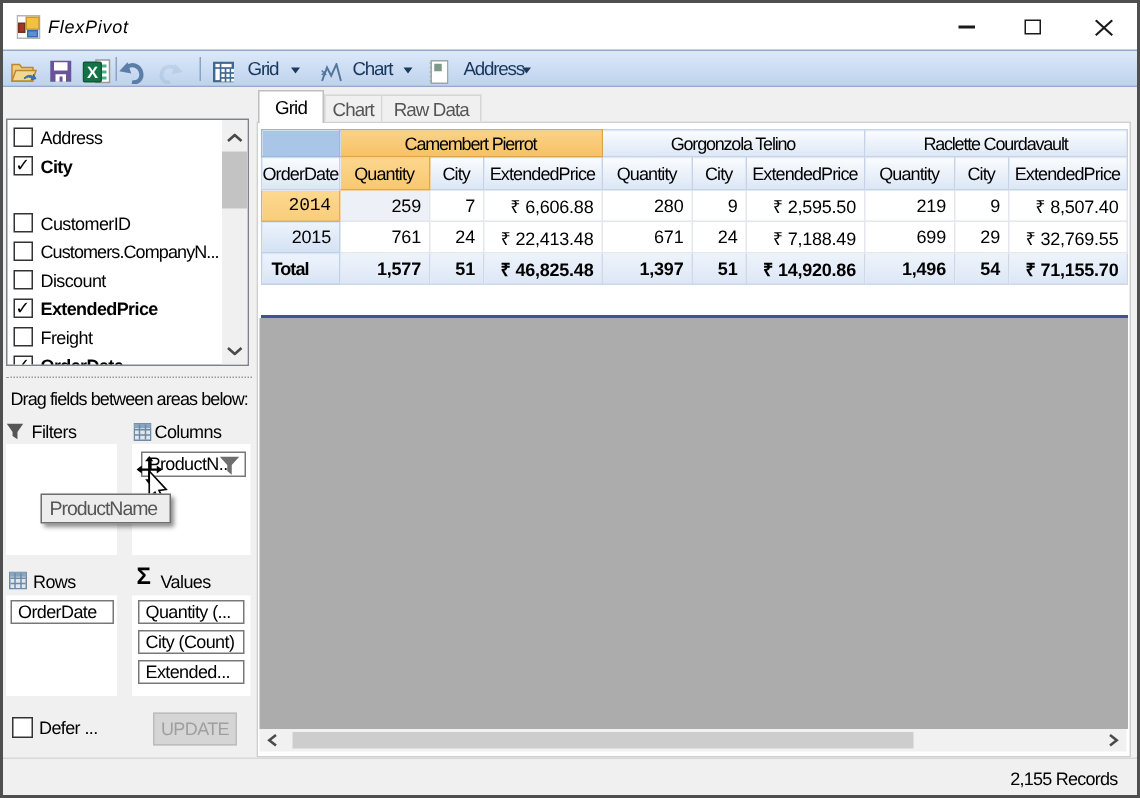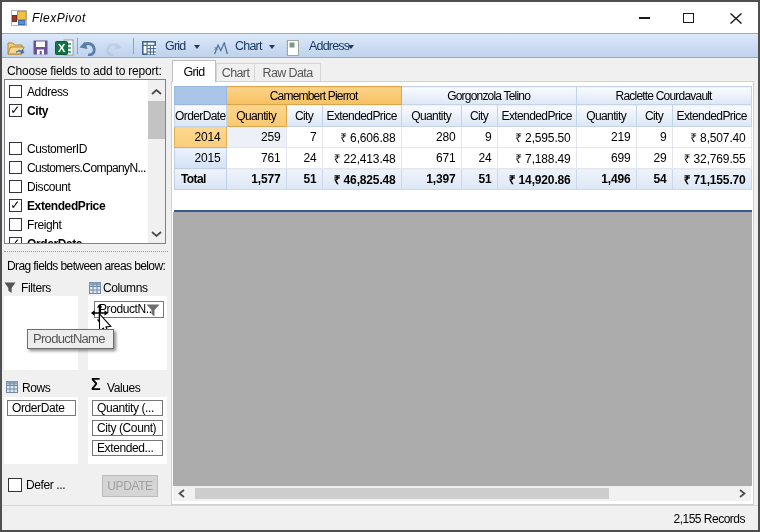--- a/index.html
+++ b/index.html
@@ -55,21 +55,21 @@
 #pivot { position:absolute; left:1px; top:2px; }
 #pivot td { padding:0 5px 0 0; font-size:12px; overflow:hidden; white-space:nowrap; letter-spacing:-0.6px; }
 .num { text-align:right; letter-spacing:-0.15px !important; }
 .ctr { text-align:center; padding:0 !important; }
 .ghdrO, .ghdrB { letter-spacing:-0.8px !important; } .ghdrO { background:linear-gradient(#fbd287, #f7c164); border:1px solid #d9a74a; }
 .ghdrB { background:linear-gradient(#fafcfe, #dce7f6); border:1px solid #c5d3e8; }
 .hdr  { background:linear-gradient(#fafcfe, #dbe6f5); border:1px solid #c5d3e8; }
 .hdrO { background:linear-gradient(#fcd68d, #f9c870); border:1px solid #dca84e; }
 .corner { background:#a9c6e8; border:1px solid #9ab8de; }
 .rowh { background:linear-gradient(#ecf3fc, #d3e1f4); border:1px solid #c0d0e8; }
-.rowhO { background:linear-gradient(#fdd88f, #f9cd7c); border:1px solid #dfb057; }
+.rowhO { background:linear-gradient(#fdd88f, #f9cd7c); border:1px solid #dfb057;font-family:Liberation Mono, monospace; }
 .rowhT { background:linear-gradient(#eef4fc, #d8e4f4); border:1px solid #c0d0e8; font-weight:bold; padding-left:6px !important; }
 .dcell { background:#fff; border:1px solid #e4e6ee; }
 .dsel { background:#eef0f8; }
 .tcell { background:linear-gradient(#eef3fb, #dce7f5); border:1px solid #cdd8ea; font-weight:bold; }
 
 
 #gsb { left:171px; top:484px; width:578px; height:15px; background:#f1f1f1; }
 #gthumb { position:absolute; left:22px; top:2px; width:414px; height:11px; background:#cdcdcd; }
 
 #statusline { left:0px; top:503px; width:756px; border-top:1px solid #d8d8d8; }
@@ -156,21 +156,20 @@
   <div class="abs tarrow" style="left:267px"></div>
 
   <svg class="abs" style="left:284px; top:38px" width="13" height="16" viewBox="0 0 13 16">
     <rect x="1.5" y="0.5" width="11" height="15" fill="#fff" stroke="#9aa8a0"></rect>
     <rect x="3.5" y="2.5" width="5" height="5" fill="#7b9a8a"></rect>
     <path d="M1.5 2 h-1 M1.5 5 h-1 M1.5 8 h-1 M1.5 11 h-1 M1.5 14 h-1" stroke="#9aa8a0"></path>
   </svg>
   <div class="abs tbtext" style="left:307px">Address</div>
   <div class="abs tarrow" style="left:346px"></div>
 
-  <div class="abs paneltext" style="left:5px; top:62px; letter-spacing:-0.2px">Choose fields to add to report:</div>
   <div class="abs" id="listbox">
     <div class="litem" style="top:3px">
         <span class="lcheck"></span>
         <span class="ltext">Address</span>
       </div>
     <div class="litem" style="top:22px">
         <span class="lcheck">✓</span>
         <span class="ltext bold">City</span>
       </div>
     <div class="litem" style="top:60px">

